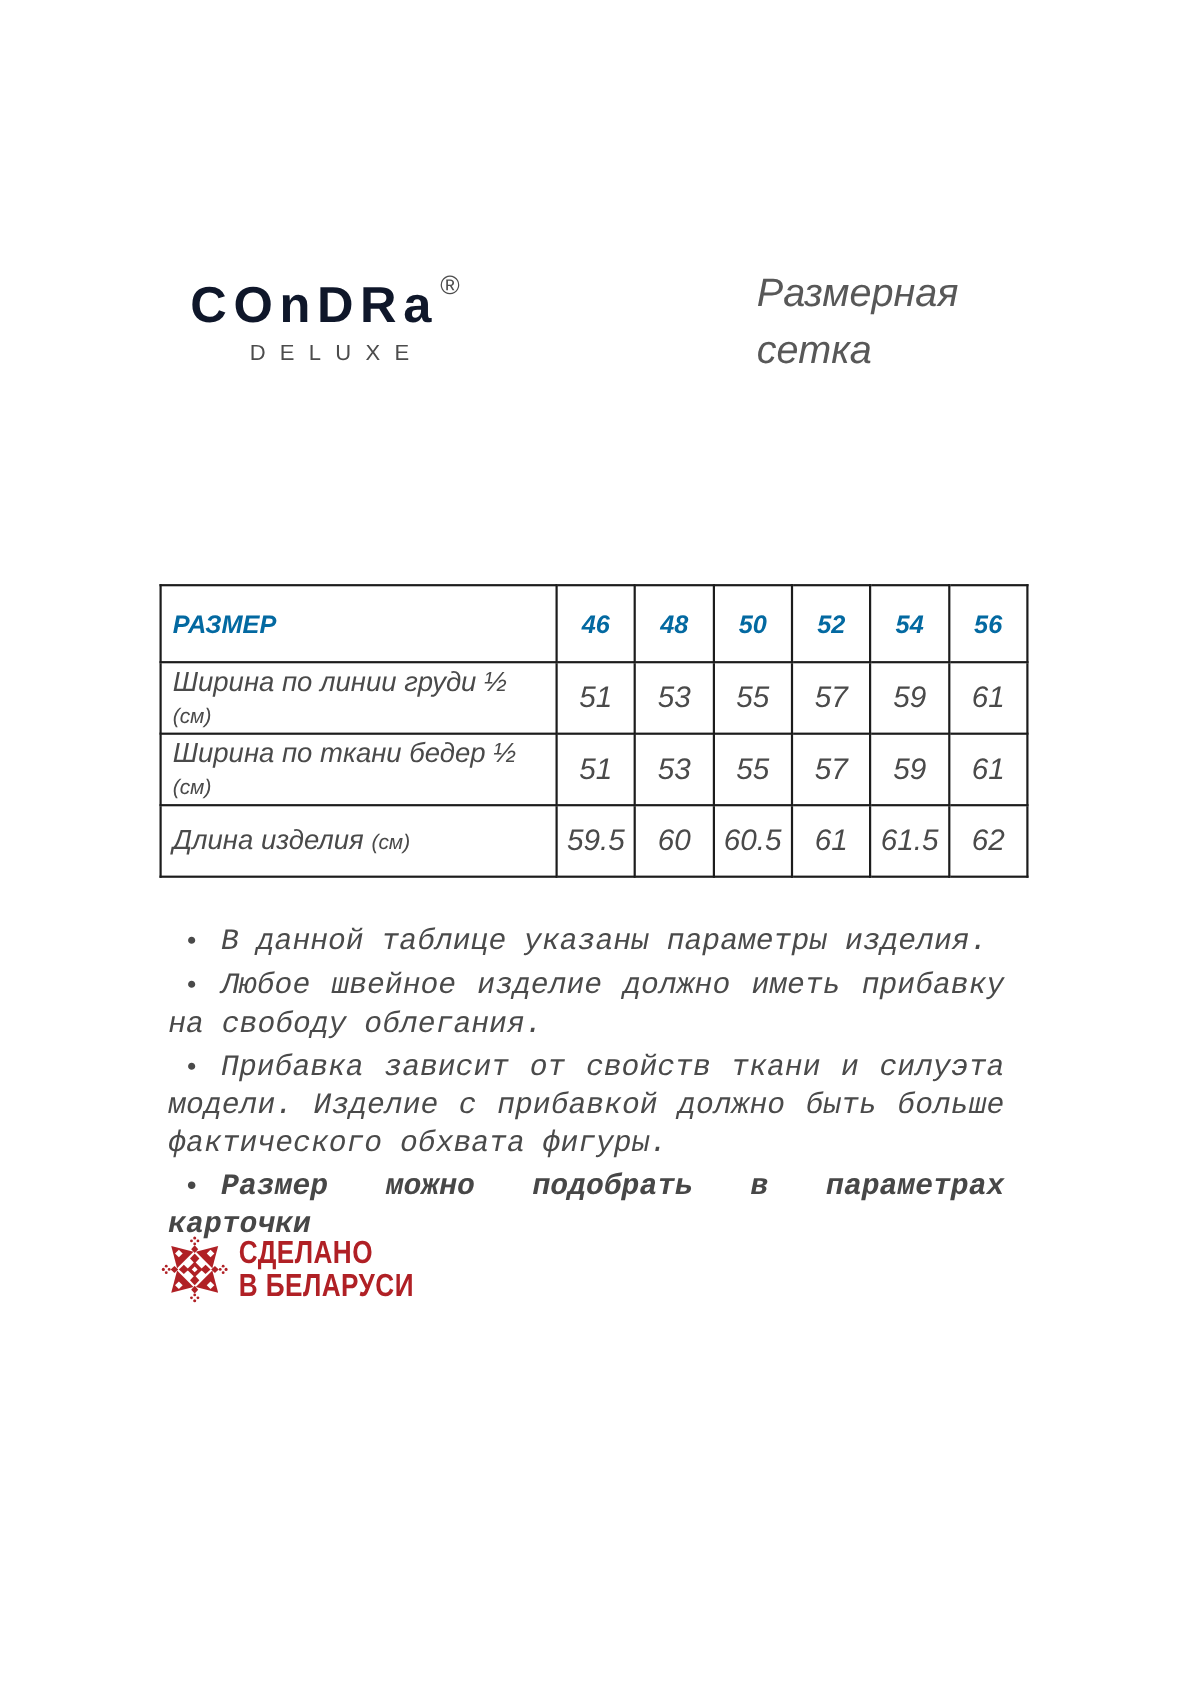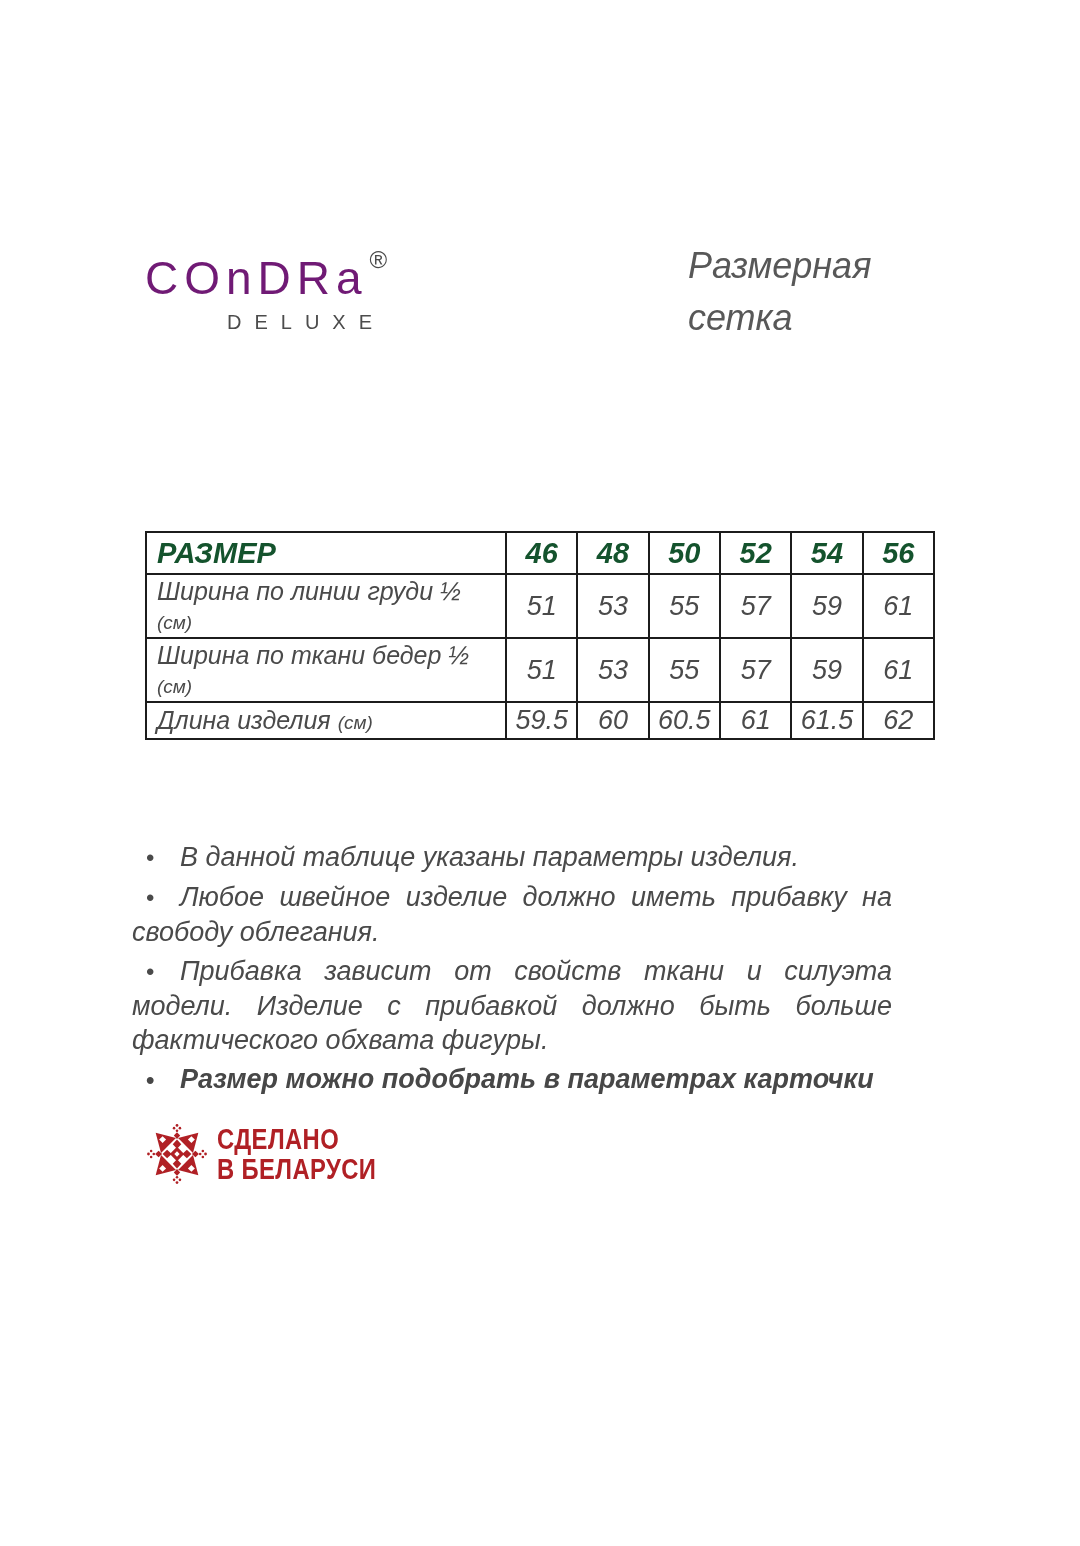--- a/index.html
+++ b/index.html
@@ -25,23 +25,24 @@
     position: absolute;
     left: 145px;
     top: 246px;
     width: 250px;
   }
   .brand-line {
     white-space: nowrap;
   }
   .brand-name {
     font-size: 46px;
-    font-weight: normal;
+    font-weight: bold;
     letter-spacing: 6px;
-    color: #701a75;
+    color: #0f172a;
+    margin-left: 28px;
   }
   .brand-reg {
     font-size: 24px;
     font-weight: normal;
     vertical-align: 26px;
     color: #4c4c4c;
     margin-left: 2px;
   }
   .brand-sub {
     font-size: 20px;
@@ -92,42 +93,43 @@
   }
   .size-table col.c-label { width: 360px; }
   .size-table td.lbl {
     text-align: left;
     padding: 2px 8px 2px 10px;
     font-size: 25px;
   }
   .size-table td.num {
     text-align: center;
     font-size: 27px;
-    padding: 2px 0;
+    padding: 16px 0;
   }
   .size-table tr.hdr td {
     font-weight: bold;
-    font-size: 29px;
+    font-size: 23px;
     height: 36px;
-    color: #14532d;
+    color: #0369a1;
   }
   .size-table tr.datarow td { height: 29px; }
   .size-table .unit {
     font-size: 19px;
   }
 
   
   .notes {
     position: absolute;
-    left: 132px;
+    left: 153px;
     top: 840px;
     width: 760px;
     list-style: none;
     margin: 0;
     padding: 0;
+    font-family: Liberation Mono, monospace;
   }
   .notes li {
     font-style: italic;
     font-size: 27px;
     line-height: 34px;
     text-align: justify;
     color: #4a4a4a;
     margin-bottom: 5px;
     text-indent: 14px;
   }

